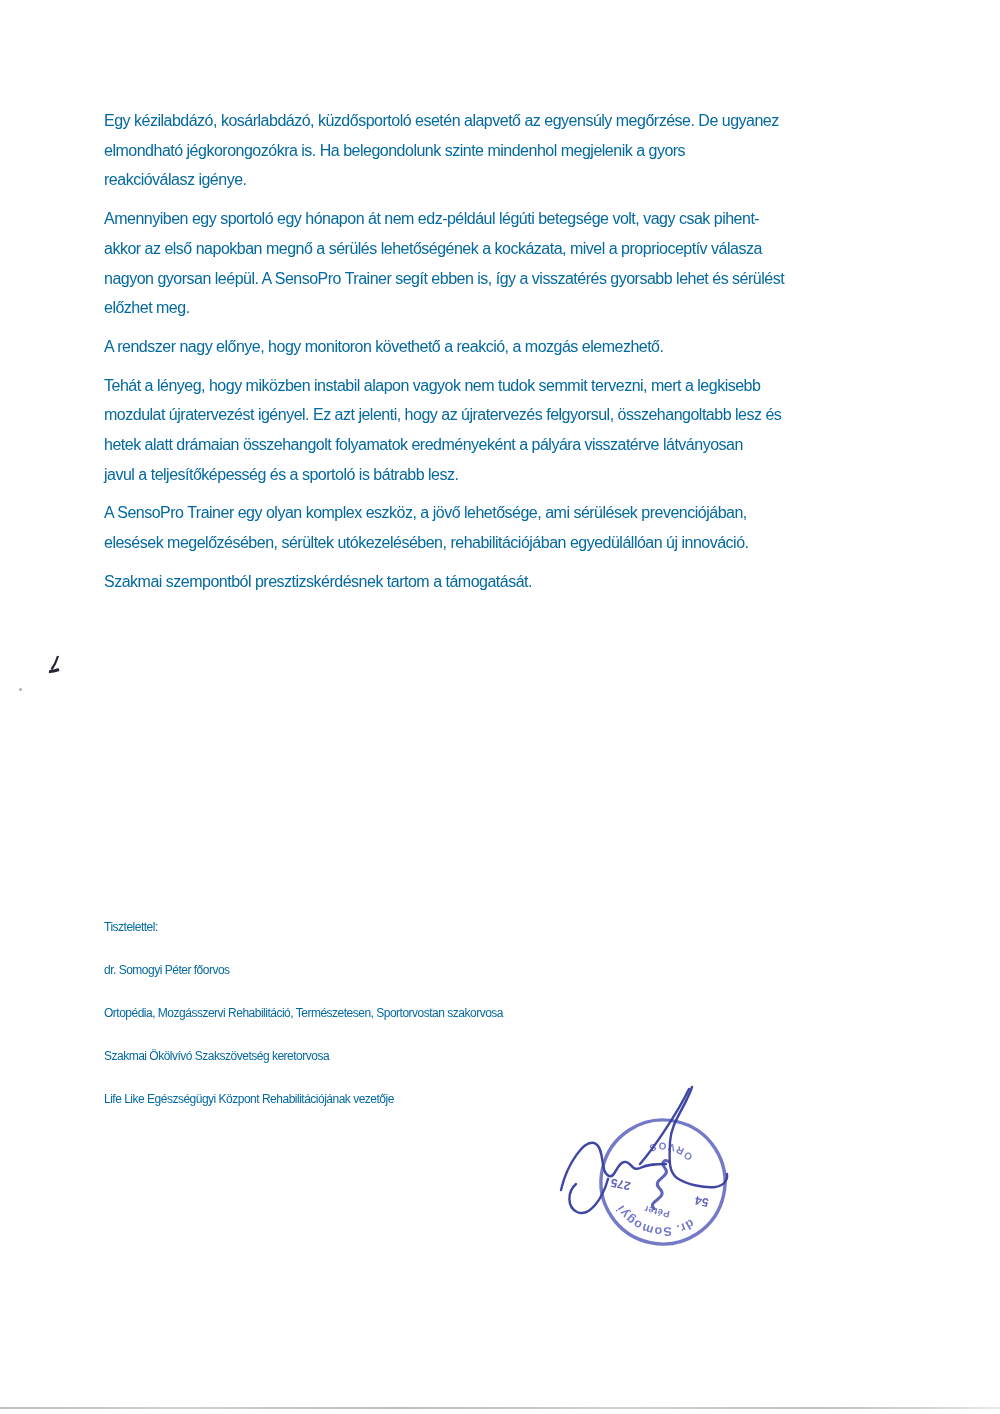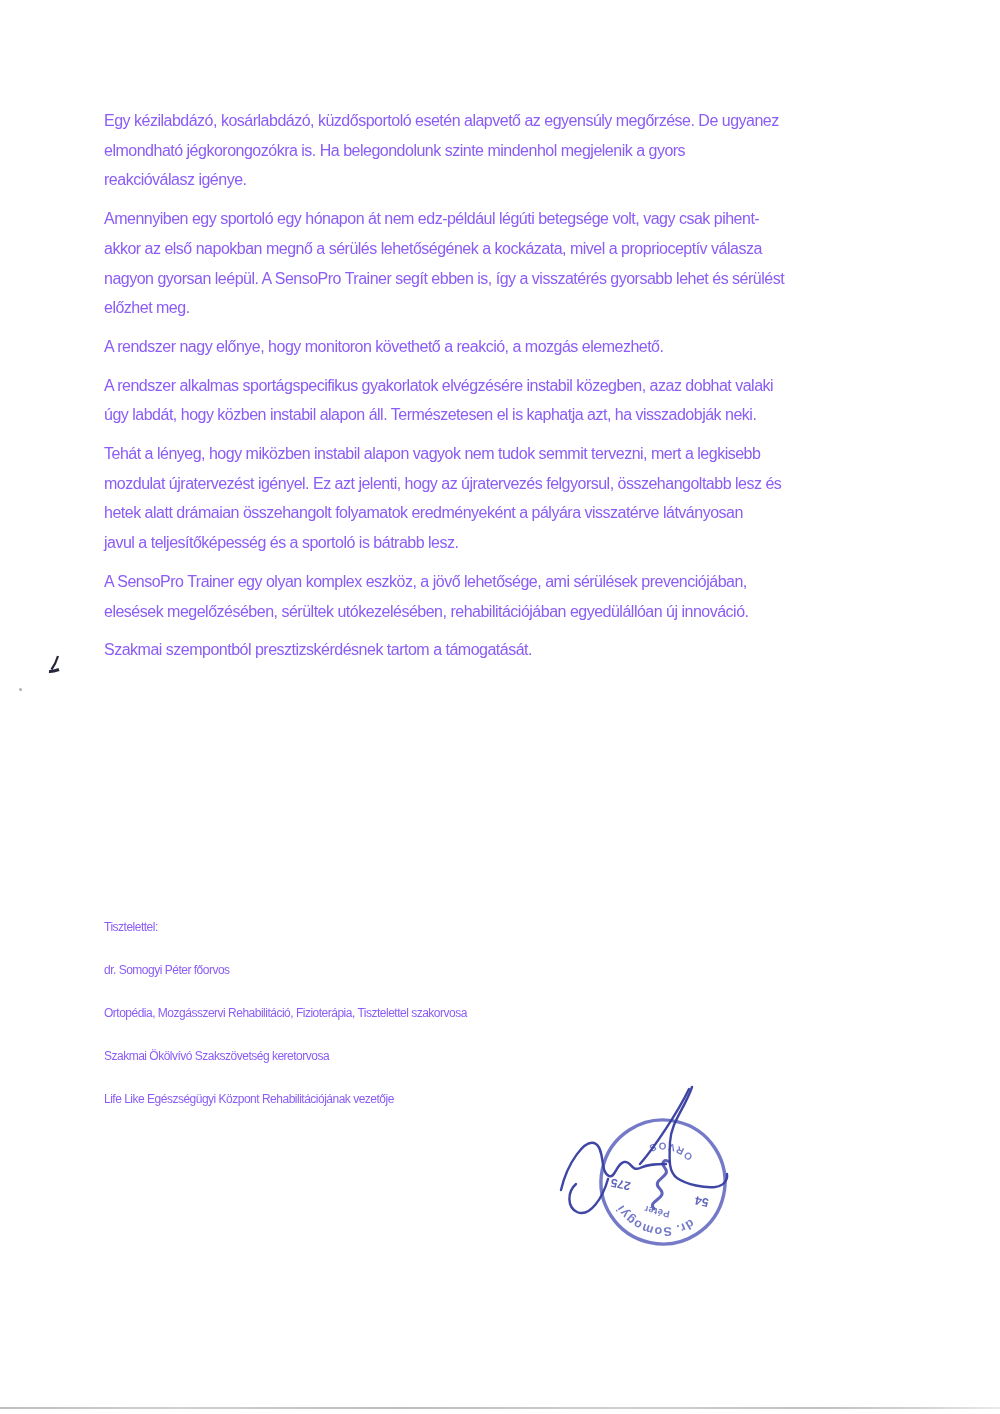--- a/index.html
+++ b/index.html
@@ -3,21 +3,21 @@
 <meta charset="utf-8">
 <style>
   html,body{margin:0;padding:0;background:#e8e8e8;}
   .page{
     position:relative;
     width:1000px;height:1414px;
     margin:0 auto;
     background:#ffffff;
     overflow:hidden;
     font-family:"Liberation Sans","DejaVu Sans",sans-serif;
-    color:#8b5cf6;
+    color:#0369a1;
   }
   .body-text{
     position:absolute;left:104px;top:106px;width:820px;
     font-size:16px;line-height:29.7px;letter-spacing:-0.5px;
   }
   .para{margin:0 0 9px 0;white-space:nowrap;}
   .closing{
     position:absolute;left:104px;top:913px;width:820px;
     font-size:12px;line-height:29.7px;letter-spacing:-0.5px;
   }
@@ -46,29 +46,28 @@
 </style>
 </head>
 <body>
 
 <div class="page">
 
   <div class="body-text">
       <p class="para">Egy kézilabdázó, kosárlabdázó, küzdősportoló esetén alapvető az egyensúly megőrzése. De ugyanez<br>elmondható jégkorongozókra is. Ha belegondolunk szinte mindenhol megjelenik a gyors<br>reakcióválasz igénye.</p>
       <p class="para">Amennyiben egy sportoló egy hónapon át nem edz-például légúti betegsége volt, vagy csak pihent-<br>akkor az első napokban megnő a sérülés lehetőségének a kockázata, mivel a proprioceptív válasza<br>nagyon gyorsan leépül. A SensoPro Trainer segít ebben is, így a visszatérés gyorsabb lehet és sérülést<br>előzhet meg.</p>
       <p class="para">A rendszer nagy előnye, hogy monitoron követhető a reakció, a mozgás elemezhető.</p>
-      <p class="para">A rendszer alkalmas sportágspecifikus gyakorlatok elvégzésére instabil közegben, azaz dobhat valaki<br>úgy labdát, hogy közben instabil alapon áll. Természetesen el is kaphatja azt, ha visszadobják neki.</p>
       <p class="para">Tehát a lényeg, hogy miközben instabil alapon vagyok nem tudok semmit tervezni, mert a legkisebb<br>mozdulat újratervezést igényel. Ez azt jelenti, hogy az újratervezés felgyorsul, összehangoltabb lesz és<br>hetek alatt drámaian összehangolt folyamatok eredményeként a pályára visszatérve látványosan<br>javul a teljesítőképesség és a sportoló is bátrabb lesz.</p>
       <p class="para">A SensoPro Trainer egy olyan komplex eszköz, a jövő lehetősége, ami sérülések prevenciójában,<br>elesések megelőzésében, sérültek utókezelésében, rehabilitációjában egyedülállóan új innováció.</p>
       <p class="para">Szakmai szempontból presztizskérdésnek tartom a támogatását.</p>
     </div>
 
   <div class="closing">
     <p>Tisztelettel:</p>
-    <span><p>dr. Somogyi Péter főorvos</p><p>Ortopédia, Mozgásszervi Rehabilitáció, Fizioterápia, Tisztelettel szakorvosa</p><p>Szakmai Ökölvívó Szakszövetség keretorvosa</p><p>Life Like Egészségügyi Központ Rehabilitációjának vezetője</p></span>
+    <span><p>dr. Somogyi Péter főorvos</p><p>Ortopédia, Mozgásszervi Rehabilitáció, Természetesen, Sportorvostan szakorvosa</p><p>Szakmai Ökölvívó Szakszövetség keretorvosa</p><p>Life Like Egészségügyi Központ Rehabilitációjának vezetője</p></span>
   </div>
 
   <svg class="penmark-svg" width="30" height="30" viewBox="0 0 30 30">
     <path d="M18,8 C16.5,13 14,18 11.5,21.5" fill="none" stroke-width="2.2" stroke="#26263b"></path>
     <path d="M9,23.5 C12,23.8 16,22.6 19,21.5" fill="none" stroke-width="3" stroke="#26263b"></path>
   </svg>
   <div class="ink-dot"></div>
 
   <svg class="stamp-svg" width="210" height="190" viewBox="0 0 210 190">
 

